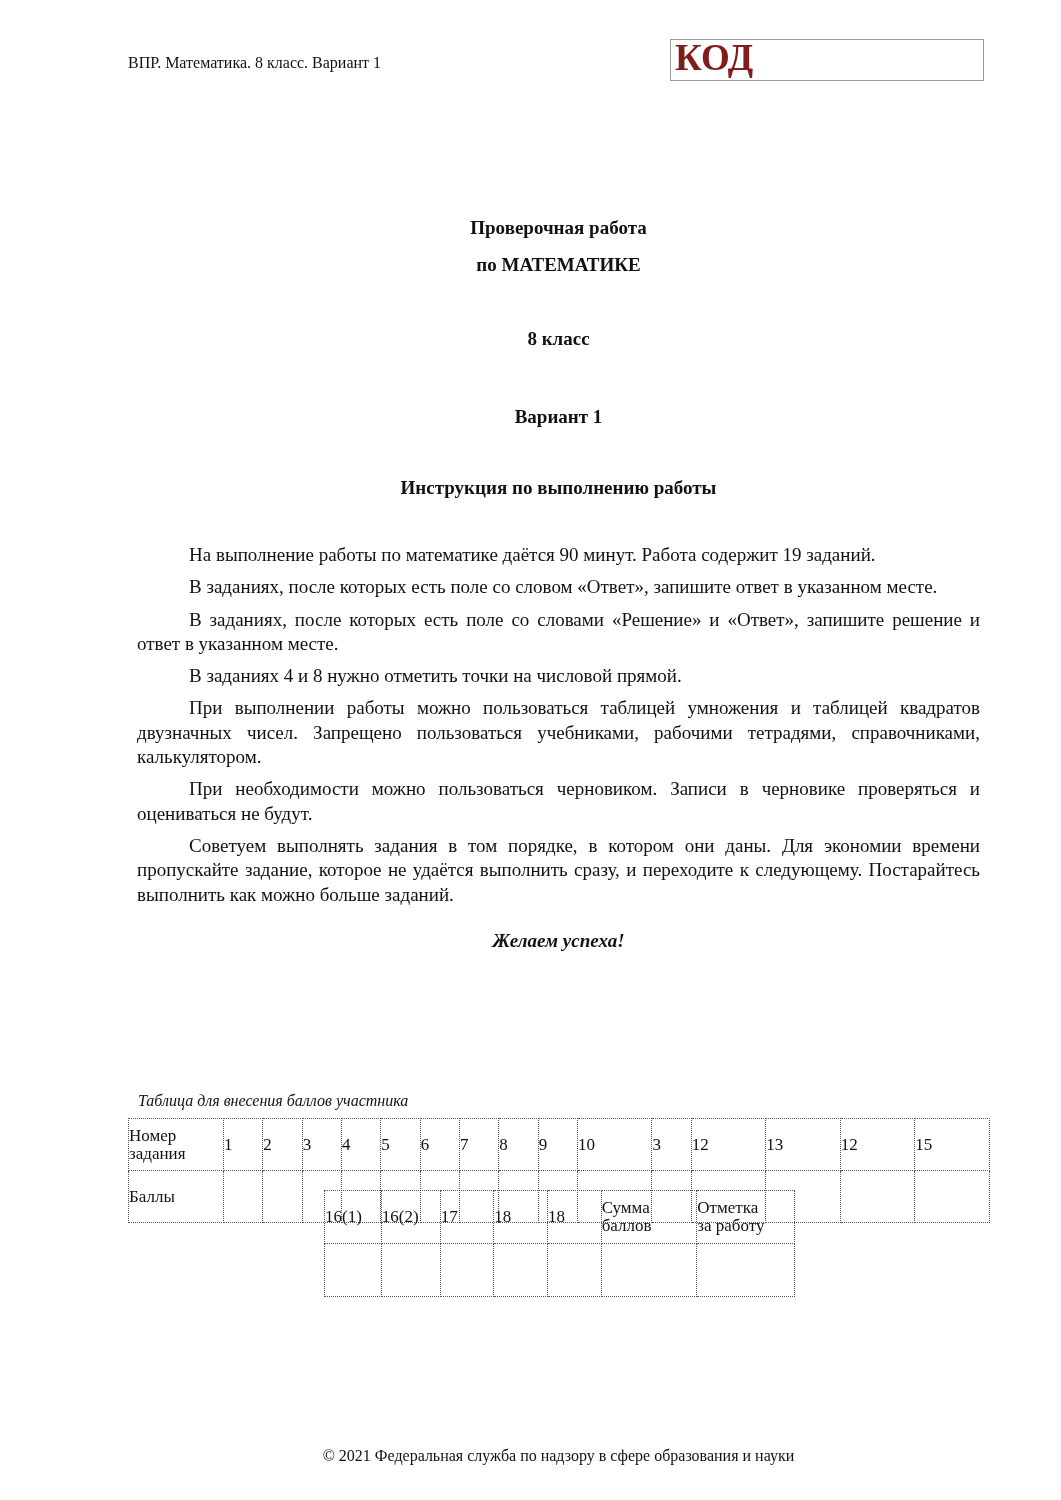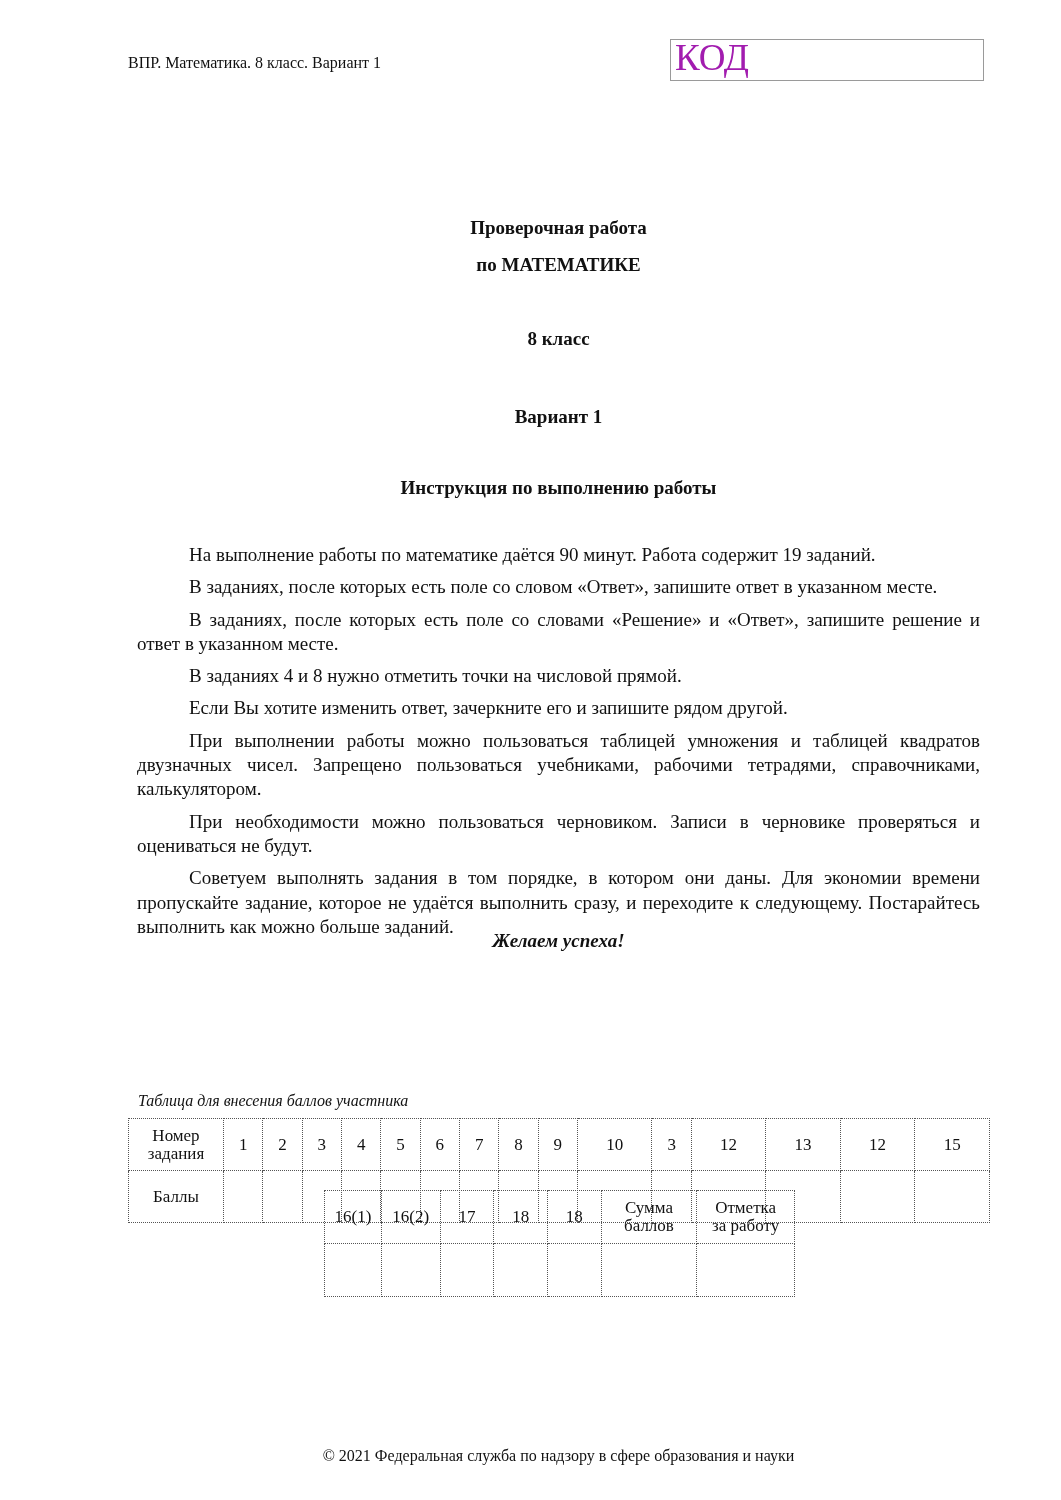--- a/index.html
+++ b/index.html
@@ -1,26 +1,26 @@
 <!DOCTYPE html>
 <html><head>
 <meta charset="utf-8">
 <style>
   html, body { margin: 0; padding: 0; background: #ffffff; }
   body { width: 1061px; height: 1500px; position: relative; font-family: "Liberation Serif", serif; color: #111; overflow: hidden; }
   .header-left { position: absolute; left: 128px; top: 54px; font-size: 16px; }
   .code-box { position: absolute; left: 670px; top: 39px; width: 314px; height: 42px; border: 1.5px solid #9a9a9a; box-sizing: border-box; }
-  .code-box span { position: absolute; left: 4px; top: -4px; font-size: 37px; color: #a21caf; letter-spacing: 0px; }
+  .code-box span { position: absolute; left: 4px; top: -4px; font-size: 37px; color: #7f1d1d; letter-spacing: 0px; font-weight: bold; }
   .center { position: absolute; left: 0; width: 1117px; text-align: center; font-weight: bold; font-size: 19px; }
   .body-text { position: absolute; left: 129px; width: 859px; top: 535px; font-size: 19px; line-height: 24.3px; text-align: justify; }
   .body-text p { margin: 8px; text-indent: 52px; }
   .wish { position: absolute; left: 0; width: 1117px; top: 930px; text-align: center; font-size: 19px; font-weight: bold; font-style: italic; }
   .table-caption { position: absolute; left: 130px; top: 1092px; font-size: 16px; font-style: italic; margin-left: 8px; }
   table { border-collapse: collapse; position: absolute; }
-  td { border: 1px dotted #555; text-align: center; vertical-align: middle; font-size: 17px; padding: 0; line-height: 18px; }
+  td { border: 1px dotted #555; vertical-align: middle; font-size: 17px; padding: 0; line-height: 18px; }
   .t1 { left: 128px; top: 1118px; width: 862px; }
   .t1 td { height: 51px; }
   .t1 td.first { width: 94px; }
   .t2 { left: 324px; top: 1190px; width: 471px; }
   .t2 td { height: 52px; }
   .footer { position: absolute; left: 0; width: 1117px; top: 1447px; text-align: center; font-size: 16px; }
 </style>
 </head>
 <body>
 
@@ -33,21 +33,20 @@
 <div class="center" style="top:254px;">по МАТЕМАТИКЕ</div>
 <div class="center" style="top:328px;">8 класс</div>
 <div class="center" style="top:406px;">Вариант 1</div>
 <div class="center" style="top:477px;">Инструкция по выполнению работы</div>
 
 <div class="body-text">
   <p>На выполнение работы по математике даётся 90 минут. Работа содержит 19 заданий.</p>
   <p>В заданиях, после которых есть поле со словом «Ответ», запишите ответ в указанном месте.</p>
   <p>В заданиях, после которых есть поле со словами «Решение» и «Ответ», запишите решение и ответ в указанном месте.</p>
   <p>В заданиях 4 и 8 нужно отметить точки на числовой прямой.</p>
-  <p>Если Вы хотите изменить ответ, зачеркните его и запишите рядом другой.</p>
   <p>При выполнении работы можно пользоваться таблицей умножения и таблицей квадратов двузначных чисел. Запрещено пользоваться учебниками, рабочими тетрадями, справочниками, калькулятором.</p>
   <p>При необходимости можно пользоваться черновиком. Записи в черновике проверяться и оцениваться не будут.</p>
   <p>Советуем выполнять задания в том порядке, в котором они даны. Для экономии времени пропускайте задание, которое не удаётся выполнить сразу, и переходите к следующему. Постарайтесь выполнить как можно больше заданий.</p>
 </div>
 
 <div class="wish">Желаем успеха!</div>
 
 <div class="table-caption">Таблица для внесения баллов участника</div>
 
 <table class="t1">

